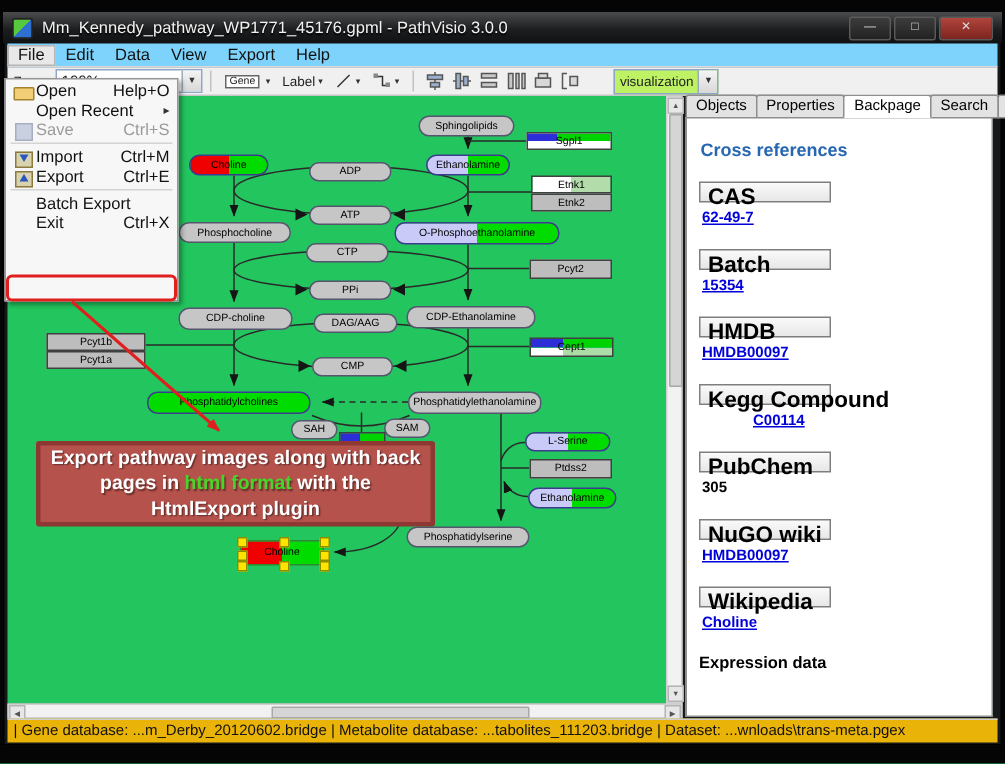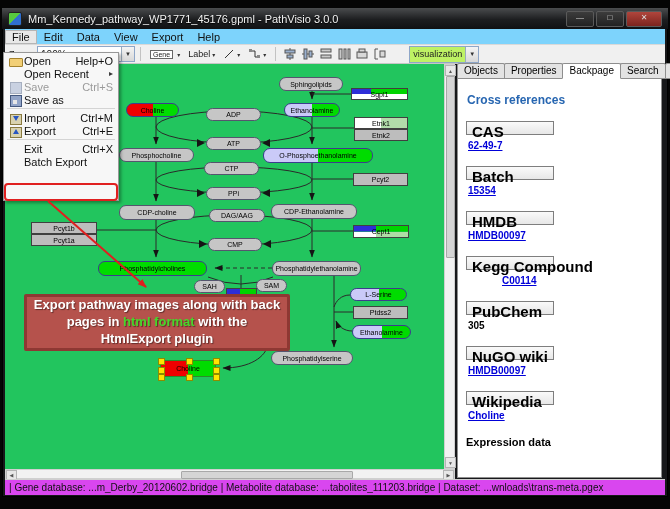--- a/index.html
+++ b/index.html
@@ -76,21 +76,21 @@
   #side-content{left:457px;top:78px;width:205px;height:400px;background:#fff;border:1px solid #8e8e8e;padding:6px 8px;overflow:hidden;}
   #side-heading{color:#2766b1;font-weight:bold;font-size:12px;margin:8px 0 14px 1px;}
   .xref{margin-bottom:13px;}
   .xref-header{width:88px;height:14px;border:1px solid #7e7e7e;background:linear-gradient(#fafafa,#e7e7e7);
                font-size:15px;font-weight:bold;padding:1px 0 0 5px;box-sizing:border-box;white-space:nowrap;}
   .xref-value{display:inline-block;margin:5px 0 0 2px;font-size:10px;font-weight:bold;}
   a.xref-value{color:#0000d8;}
   #side-footer{font-weight:bold;font-size:11px;margin-top:4px;}
 
   
-  #statusbar{left:5px;top:479px;width:660px;height:16px;background:#d946ef;border-top:1px solid #cfcfcf;
+  #statusbar{left:5px;top:479px;width:660px;height:16px;background:#eab308;border-top:1px solid #cfcfcf;
              font-size:10px;color:#111;display:flex;align-items:center;padding-left:4px;white-space:nowrap;overflow:hidden;}
 
   
   #file-menu{left:3px;top:52px;width:116px;height:149px;background:#f7f7f7;border:1px solid #979797;
              box-shadow:2px 2px 3px rgba(0,0,0,.35);z-index:60;font-size:11px;padding-top:1px;}
   .menu-item{display:flex;align-items:center;height:13px;padding:0 5px 0 3px;color:#111;}
   .menu-item.disabled{color:#9b9b9b;}
   .menu-item.disabled .menu-icon{opacity:.45;}
   .menu-label{flex:1;white-space:nowrap;}
   .menu-shortcut{margin-left:8px;white-space:nowrap;}
@@ -403,46 +403,41 @@
       <span class="menu-icon"></span>
       <span class="menu-label">Open Recent</span>
       <span class="menu-shortcut"></span>
       <span class="menu-sub">▸</span>
     </div>
     <div class="menu-item disabled">
       <span class="menu-icon mi-save"></span>
       <span class="menu-label">Save</span>
       <span class="menu-shortcut">Ctrl+S</span>
     </div>
-    <div class="menu-item">
-      <span class="menu-icon mi-save-as"></span>
-      <span class="menu-label">Save as</span>
-      <span class="menu-shortcut"></span>
-    </div>
     <div class="menu-sep"></div>
     <div class="menu-item">
       <span class="menu-icon mi-import"></span>
       <span class="menu-label">Import</span>
       <span class="menu-shortcut">Ctrl+M</span>
     </div>
     <div class="menu-item">
       <span class="menu-icon mi-export"></span>
       <span class="menu-label">Export</span>
       <span class="menu-shortcut">Ctrl+E</span>
     </div>
     <div class="menu-sep"></div>
+    <div class="menu-item highlighted">
+      <span class="menu-icon"></span>
+      <span class="menu-label">Batch Export</span>
+      <span class="menu-shortcut"></span>
+    </div>
     <div class="menu-item">
       <span class="menu-icon"></span>
       <span class="menu-label">Exit</span>
       <span class="menu-shortcut">Ctrl+X</span>
-    </div>
-    <div class="menu-item highlighted">
-      <span class="menu-icon"></span>
-      <span class="menu-label">Batch Export</span>
-      <span class="menu-shortcut"></span>
     </div>
   </div>
 
 <svg class="abs" id="red-overlay" width="670" height="509">
   <rect x="5" y="184" width="112" height="16" rx="3" fill="none" stroke="#e01f1f" stroke-width="2"></rect>
   <defs>
     <marker id="arrRed" markerWidth="10" markerHeight="9" refX="8" refY="3.5" orient="auto" markerUnits="userSpaceOnUse">
       <path d="M0,0 L9,3.5 L0,7 Z" fill="#e01f1f"></path>
     </marker>
   </defs>

